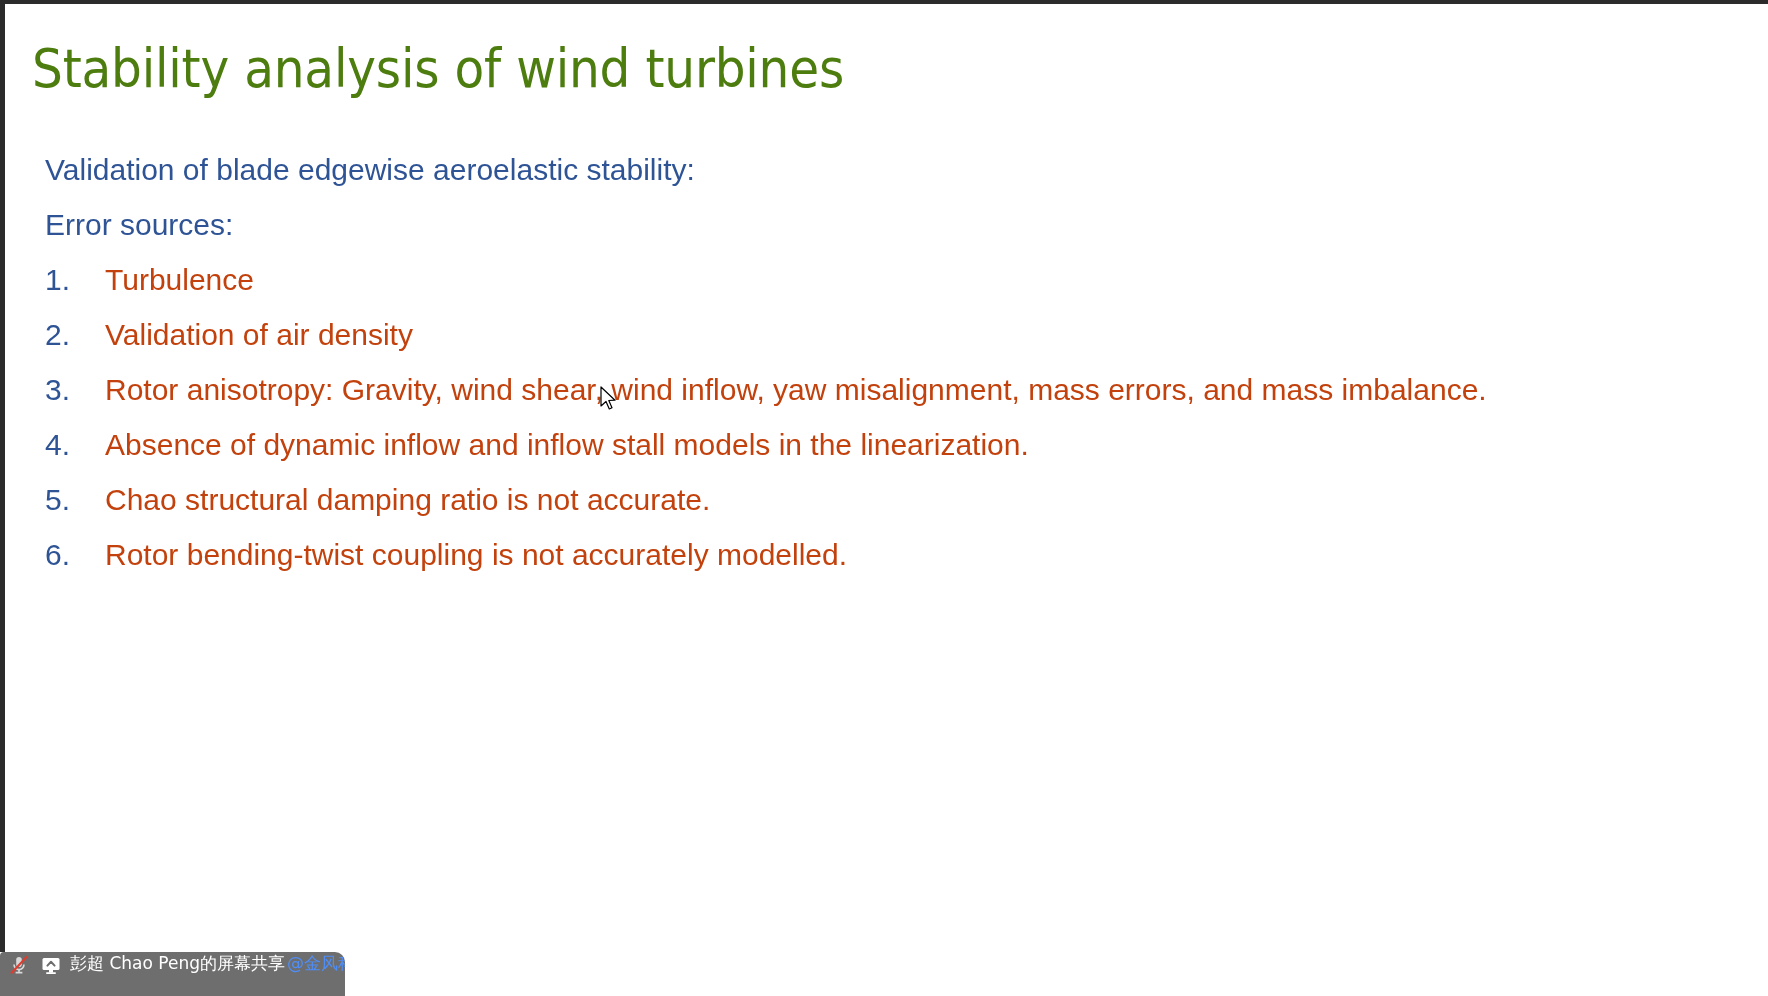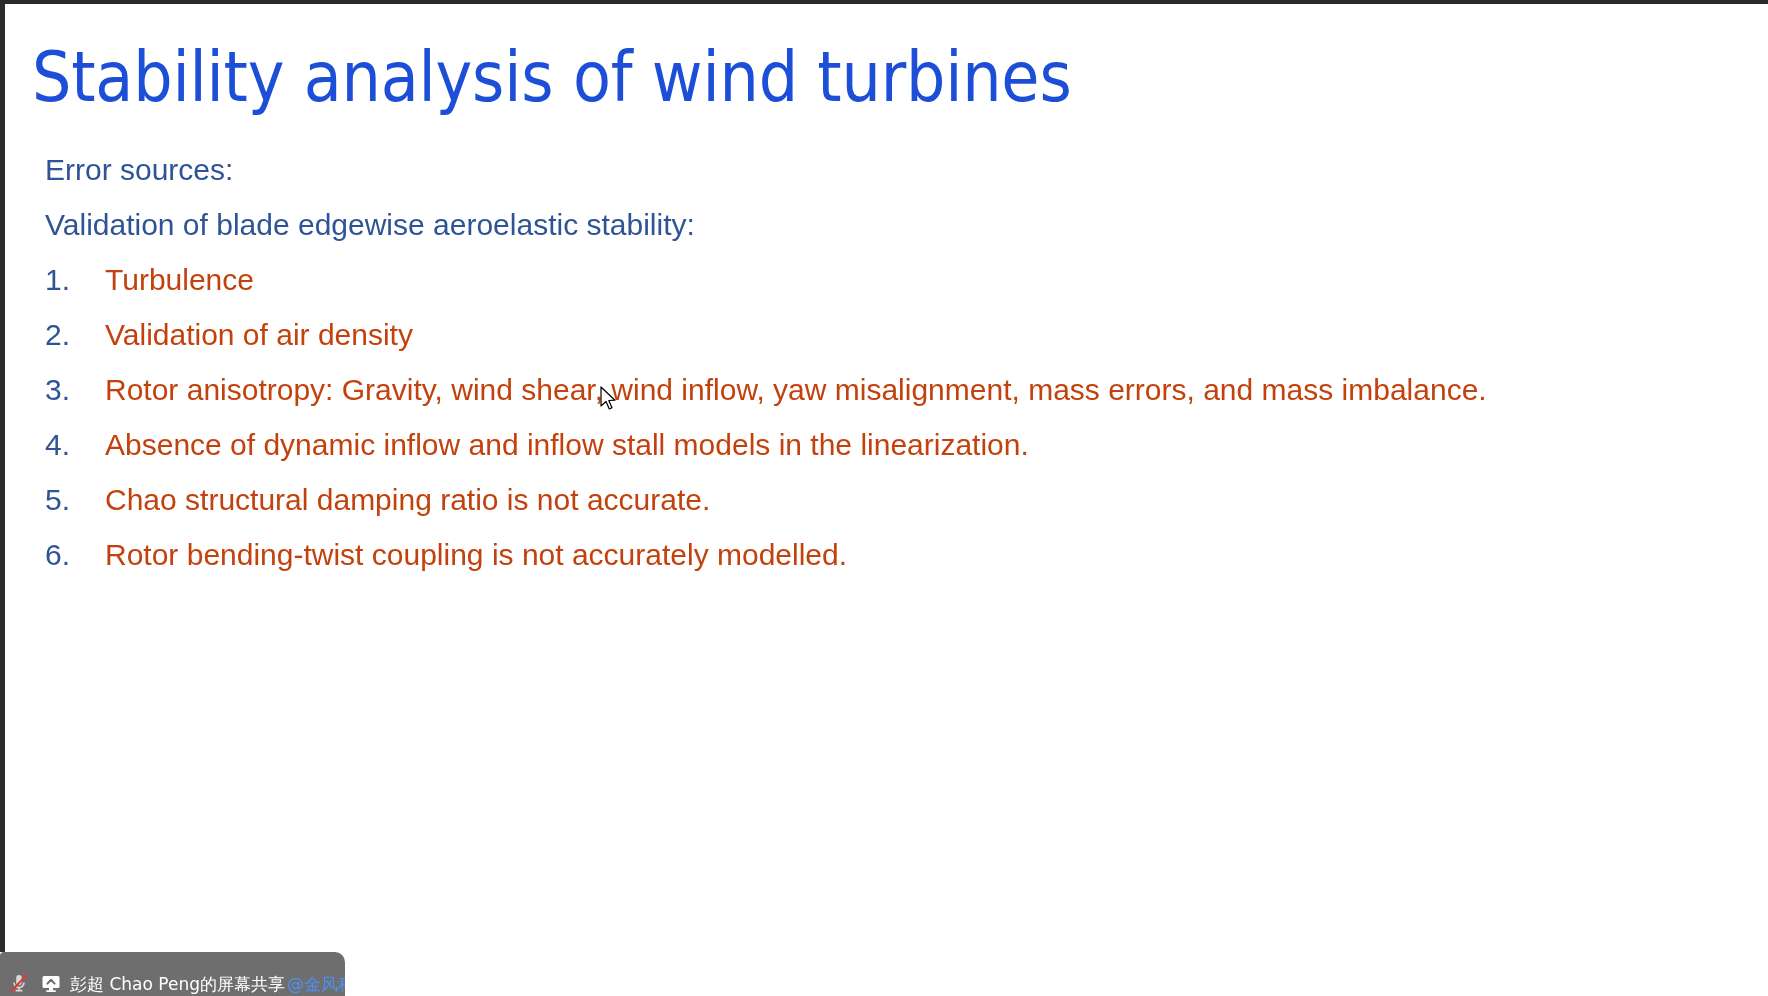--- a/index.html
+++ b/index.html
@@ -45,25 +45,25 @@
     top: 4px;
     width: 1763px;
     height: 948px;
     background: #ffffff;
   }
 
   #slide-title {
     position: absolute;
     left: 27px;
     top: 34px;
-    font-size: 69px;
+    font-size: 54px;
     line-height: 1.15;
     font-weight: 400;
     letter-spacing: -0.2px;
-    color: #1d4ed8;
+    color: #4d7c0f;
     font-family: "DejaVu Sans Condensed", "Liberation Sans Narrow", "Liberation Sans", sans-serif;
     white-space: nowrap;
   }
 
   #slide-body {
     position: absolute;
     left: 40px;
     top: 138px;
     width: 1450px;
     color: #2f5496;
@@ -107,21 +107,21 @@
   #share-bar {
     position: absolute;
     left: 0;
     bottom: 0;
     height: 44px;
     width: 345px;
     background: #6e6e6e;
     border-top-left-radius: 4px;
     border-top-right-radius: 10px;
     display: flex;
-    align-items: flex-end;
+    align-items: flex-start;
     padding-left: 6px;
     box-sizing: border-box;
     overflow: hidden;
   }
   .bar-icon {
     flex: 0 0 auto;
     display: flex;
     align-items: center;
     justify-content: center;
     width: 26px;
@@ -150,23 +150,23 @@
 
   <div id="frame-border-top"></div>
   <div id="frame-border-left"></div>
 
   <div id="slide">
 
     <div id="slide-title">Stability analysis of wind turbines</div>
 
     <div id="slide-body">
 
+      <div class="body-line">Validation of blade edgewise aeroelastic stability:</div>
+
       <div class="body-line">Error sources:</div>
-
-      <div class="body-line">Validation of blade edgewise aeroelastic stability:</div>
 
       <div class="list-item">
         <span class="list-num">1.</span>
         <span class="list-text">Turbulence</span>
       </div>
 
       <div class="list-item">
         <span class="list-num">2.</span>
         <span class="list-text">Validation of air density</span>
       </div>

